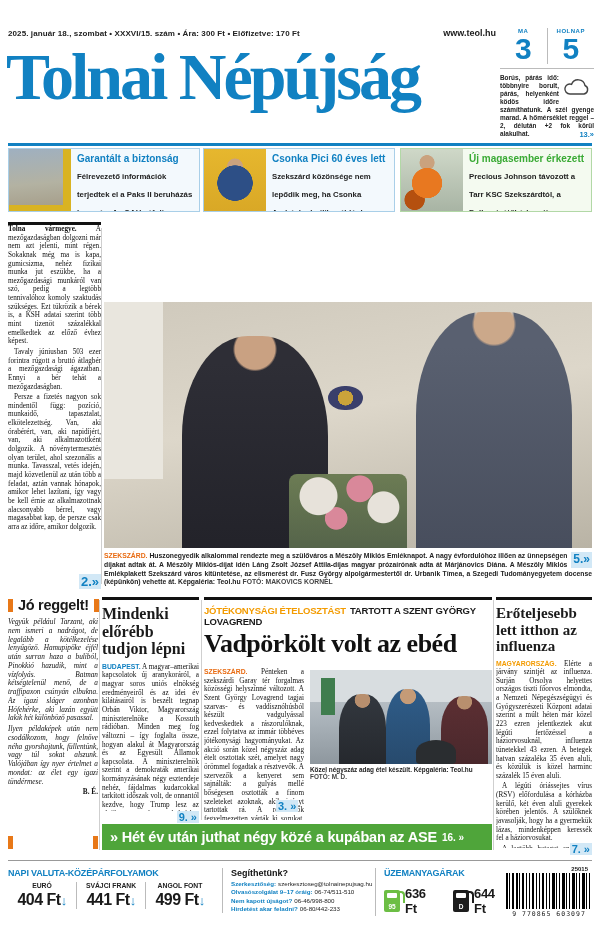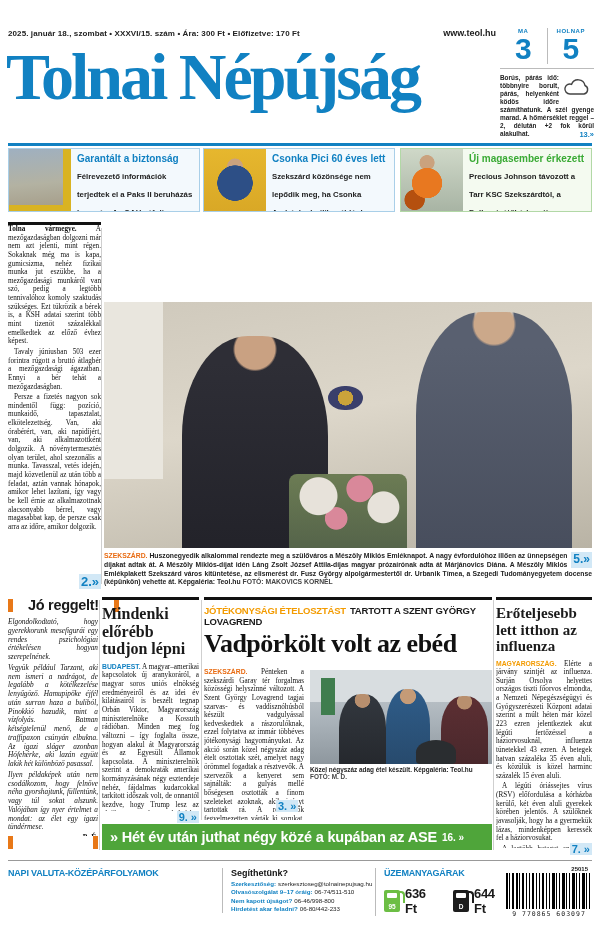--- a/index.html
+++ b/index.html
@@ -56,21 +56,21 @@
   .caption{left:104px;top:552px;width:488px;font-size:6.8px;font-weight:600;line-height:1.3;
            color:#222;text-align:justify;}
   .cap-dl{color:#e86a10;font-weight:bold;}
   .cap-credit{font-weight:bold;color:#444;}
   .caption .pr-inline{float:right;font-size:12px;margin-left:4px;}
   
   .bcol{border-top:3px solid #111;}
   .bcol h3{margin:5px 0 5px;font-size:16px;line-height:1.1;font-weight:bold;
            font-family:"Liberation Serif",serif;}
   .morning{left:8px;top:597px;width:90px;height:252px;}
-  .morning .trow{display:flex;align-items:center;gap:15px;margin-bottom:5px;}
+  .morning .trow{display:flex;align-items:center;gap:5px;margin-bottom:5px;}
   .omark{width:5px;height:13px;background:#e87818;flex:none;}
   .mtitle{font-size:14.5px;font-weight:bold;letter-spacing:-.3px;white-space:nowrap;}
   .morning .bodytext{font-style:italic;font-size:7.3px;}
   .sig{float:right;font-weight:bold;font-style:normal;}
   .budapest{left:102px;top:597px;width:97px;height:223px;}
   .center{left:204px;top:597px;width:288px;height:223px;}
   .center h3{font-size:26px;letter-spacing:-.5px;margin:3px 0 5px;}
   .ctext{position:absolute;left:0;top:68px;width:100px;height:152px;overflow:hidden;}
   .cphoto{position:absolute;left:106px;top:70px;width:182px;height:94px;overflow:hidden;
           background:linear-gradient(180deg,#c9ced2 0%,#a9b2b9 55%,#8e979e 100%);}
@@ -216,21 +216,20 @@
     <span class="cap-credit">FOTÓ: MAKOVICS KORNÉL</span>
   </div>
 
   <div class="abs morning">
     <div class="trow">
       <span class="omark"></span>
       <span class="mtitle">Jó reggelt!</span>
       <span class="omark"></span>
     </div>
     <div class="bodytext" style="height:218px;overflow:hidden;">
-      <p class="first">Elgondolkodtató, hogy gyerekkorunk mesefigurái egy rendes pszichológiai értékelésen hogyan szerepelnének.</p>
       <p class="first">Vegyük például Tarzant, aki nem ismeri a nadrágot, de legalább a kötélkezelése lenyűgöző. Hamupipőke éjfél után surran haza a buliból, Pinokkió hazudik, mint a vízfolyás. Batman kétségtelenül menő, de a traffipaxon csúnyán elbukna. Az igazi sláger azonban Hófehérke, aki lazán együtt lakik hét különböző pasassal.</p>
       <p class="first">Ilyen példaképek után nem csodálkozom, hogy felnőve néha gyorshajtunk, füllentünk, vagy túl sokat alszunk. Valójában így nyer értelmet a mondat: az élet egy igazi tündérmese.</p>
       <span class="sig">B. É.</span>
     </div>
     <span class="omark" style="position:absolute;left:0;bottom:0;"></span>
     <span class="omark" style="position:absolute;right:0;bottom:0;"></span>
   </div>
   <div class="vline" style="left:99px;top:600px;height:250px;"></div>
 
   <div class="abs bcol budapest">
@@ -288,20 +287,34 @@
 
   <div class="abs banner">
     <span class="btxt">» Hét év után juthat négy közé a kupában az ASE</span>
     <span class="bref">16. »</span>
   </div>
 
   <div class="abs footrule"></div>
 
   <div class="abs currency">
     <div class="fhead">NAPI VALUTA-KÖZÉPÁRFOLYAMOK</div>
+    <div class="currow">
+      <div class="curcell">
+        <div class="curlabel">EURÓ</div>
+        <div class="curval"><span>404 Ft</span><span class="arr">↓</span></div>
+      </div>
+      <div class="curcell">
+        <div class="curlabel">SVÁJCI FRANK</div>
+        <div class="curval"><span>441 Ft</span><span class="arr">↓</span></div>
+      </div>
+      <div class="curcell">
+        <div class="curlabel">ANGOL FONT</div>
+        <div class="curval"><span>499 Ft</span><span class="arr">↓</span></div>
+      </div>
+    </div>
   </div>
 
   <div class="abs help">
     <h4>Segíthetünk?</h4>
     <div class="helprow">
       <span class="hl">Szerkesztőség:</span><span>szerkesztoseg@tolnainepujsag.hu</span>
     </div>
     <div class="helprow">
       <span class="hl">Olvasószolgálat 9–17 óráig:</span><span>06-74/511-510</span>
     </div>

